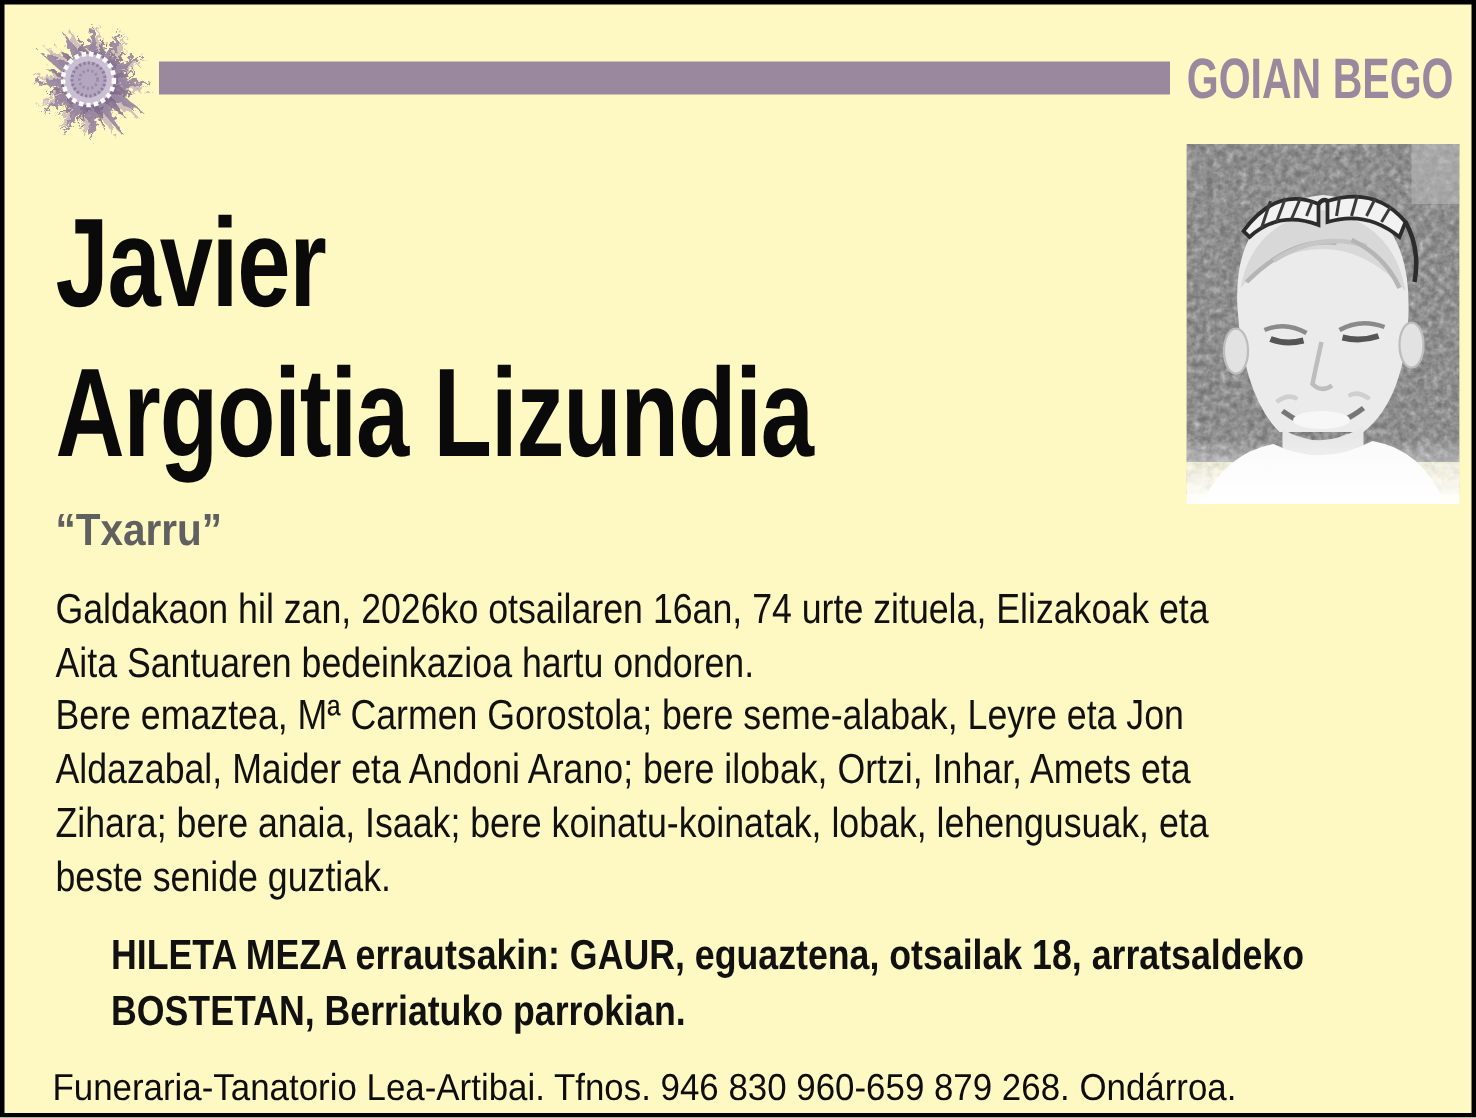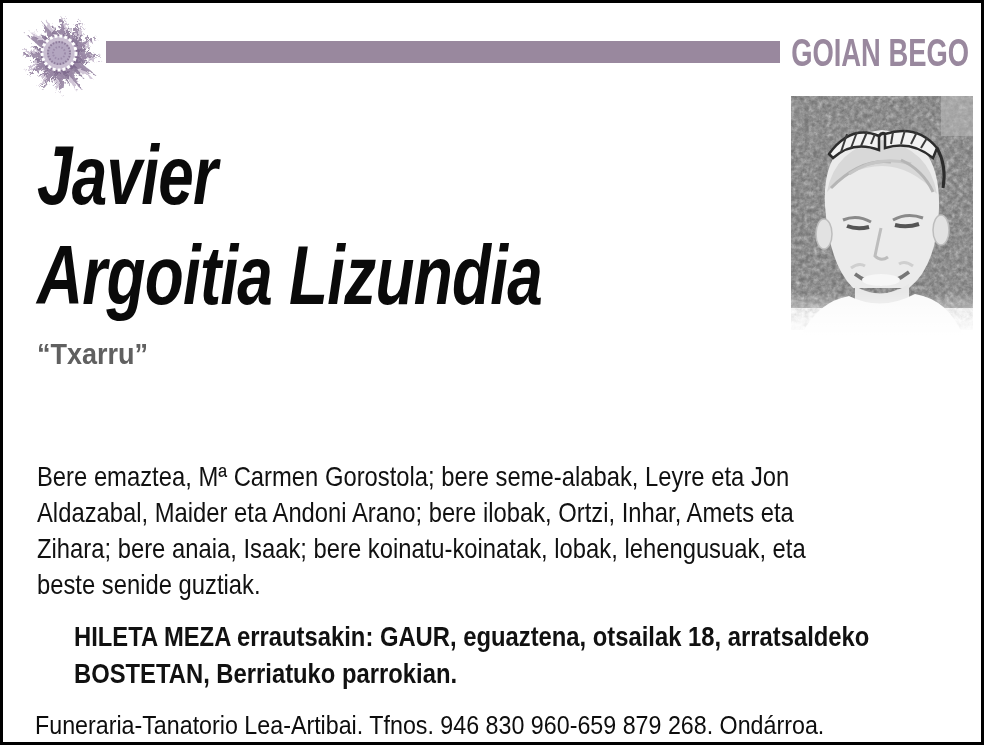--- a/index.html
+++ b/index.html
@@ -1,36 +1,36 @@
 <!DOCTYPE html>
 <html><head>
 <meta charset="utf-8">
 <style>
   html,body{margin:0;padding:0;background:#e9e9e9;}
   .page{
     position:relative;
     width:984px;height:745px;
-    background:#ffffff;
+    background:#fef9c3;
     border:3px solid #000;
     box-sizing:border-box;
     overflow:hidden;
     font-family:"Liberation Sans", sans-serif;
     color:#111;
   }
   .flower{position:absolute;left:8px;top:4px;width:95px;height:92px;}
   .topbar{position:absolute;left:103px;top:38px;width:674px;height:22px;background:#99889E;}
   .motto{
     position:absolute;left:700px;top:27px;width:266px;
     font-size:38px;font-weight:bold;color:#99889E;
     text-align:right;white-space:nowrap;
     transform:scaleX(0.72);transform-origin:100% 50%;
     letter-spacing:0px;line-height:46px;
   }
   .photo{position:absolute;left:788px;top:93px;width:182px;height:240px;}
-  .name{position:absolute;left:34px;top:122px;font-weight:bold;color:#0a0a0a;font-style:italic;}
+  .name{position:absolute;left:34px;top:122px;font-weight:bold;color:#0a0a0a;}
   .name .nline{
     font-size:84px;line-height:100px;white-space:nowrap;
     transform:scaleX(0.76);transform-origin:0 50%;letter-spacing:-1px;
   }
   .nickname{
     position:absolute;left:34px;top:334px;
     font-size:30px;font-weight:bold;color:#606060;
     white-space:nowrap;transform:scaleX(0.9);transform-origin:0 50%;
   }
   .para{position:absolute;left:34px;}
@@ -140,20 +140,24 @@
     </svg>
   </div>
 
   <div class="name">
     <div class="nline">Javier</div>
     <div class="nline">Argoitia Lizundia</div>
   </div>
 
   <div class="nickname">“Txarru”</div>
 
+  <div class="para p1">
+    <div class="line">Galdakaon hil zan, 2026ko otsailaren 16an, 74 urte zituela, Elizakoak eta</div>
+    <div class="line">Aita Santuaren bedeinkazioa hartu ondoren.</div>
+  </div>
 
   <div class="para p2">
     <div class="line">Bere emaztea, Mª Carmen Gorostola; bere seme-alabak, Leyre eta Jon</div>
     <div class="line">Aldazabal, Maider eta Andoni Arano; bere ilobak, Ortzi, Inhar, Amets eta</div>
     <div class="line">Zihara; bere anaia, Isaak; bere koinatu-koinatak, lobak, lehengusuak, eta</div>
     <div class="line">beste senide guztiak.</div>
   </div>
 
   <div class="para p3">
     <div class="line">HILETA MEZA errautsakin: GAUR, eguaztena, otsailak 18, arratsaldeko</div>

